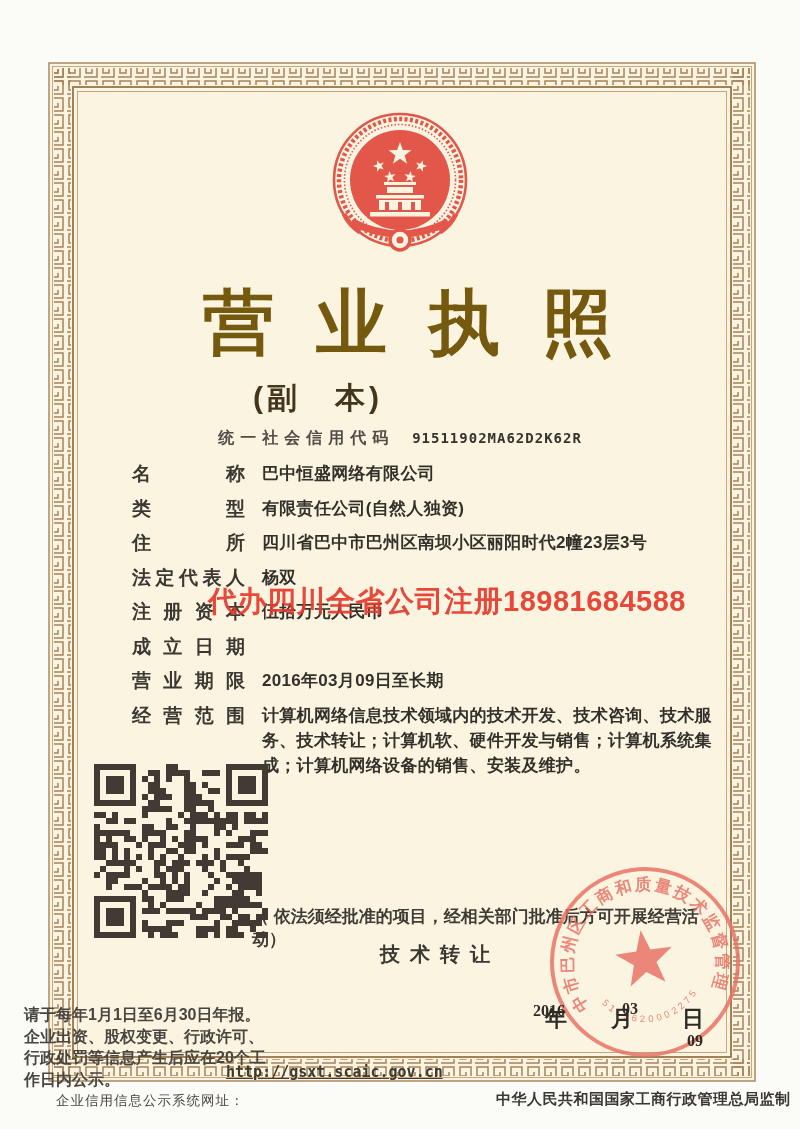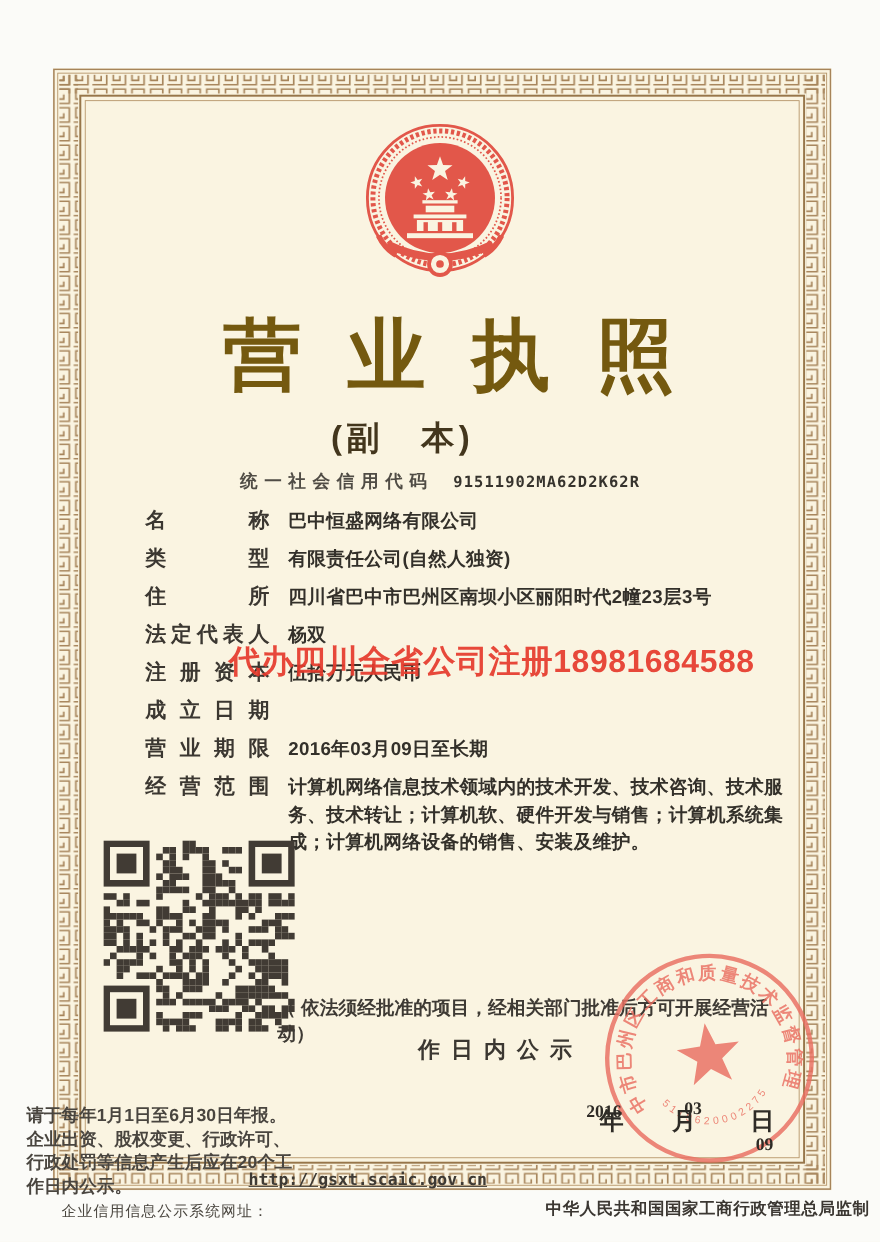--- a/index.html
+++ b/index.html
@@ -20,21 +20,21 @@
   .emblem{position:absolute;left:328px;top:108px;}
   
   .title{
     position:absolute;left:0;top:276px;width:800px;text-align:center;
     font-size:71px;font-weight:900;color:#74590f;
     letter-spacing:42px;padding-left:58px;box-sizing:border-box;
     font-family:"DejaVu Sans","Liberation Sans",sans-serif;
   }
   .subtitle{
     position:absolute;left:0;top:378px;width:636px;text-align:center;
-    font-size:30px;font-weight:700;color:#43361d;letter-spacing:4px;margin-left:48px;
+    font-size:30px;font-weight:700;color:#43361d;letter-spacing:4px;
   }
   .code-line{
     position:absolute;left:0;top:428px;width:800px;text-align:center;
     display:flex;justify-content:center;align-items:baseline;gap:18px;
   }
   .code-label{font-size:16px;font-weight:700;color:#504c45;letter-spacing:6px;}
   .code-value{font-size:14px;font-weight:600;color:#36332d;
     font-family:"DejaVu Sans Mono","Liberation Mono",monospace;letter-spacing:1px;}
   
   .fields{position:absolute;left:132px;top:461px;width:600px;}
@@ -553,21 +553,21 @@
       <rect x="2" y="2" width="3" height="3" fill="#413b34"></rect>
       <rect x="22" y="0" width="7" height="7" fill="#413b34"></rect>
       <rect x="23" y="1" width="5" height="5" fill="#faf4e1"></rect>
       <rect x="24" y="2" width="3" height="3" fill="#413b34"></rect>
       <rect x="0" y="22" width="7" height="7" fill="#413b34"></rect>
       <rect x="1" y="23" width="5" height="5" fill="#faf4e1"></rect>
       <rect x="2" y="24" width="3" height="3" fill="#413b34"></rect>
     </svg>
 
   <div class="note">（ 依法须经批准的项目，经相关部门批准后方可开展经营活动）</div>
-  <div class="registry">作日内公示</div>
+  <div class="registry">技术转让</div>
 
   <svg class="seal" width="204" height="204" viewBox="-102 -102 204 204">
     <defs>
       <path id="seal-arc-top" d="M-65.2,30.4 A72,72 0 1 1 65.2,30.4"></path>
       <path id="seal-arc-bottom" d="M-54.4,25.4 A60,60 0 0 0 54.4,25.4"></path>
     </defs>
     <g transform="rotate(-8)">
       <circle r="93" fill="none" stroke="#ea6f61" stroke-width="4"></circle>
       <polygon points="0,-30 -7.1,-9.7 -28.5,-9.3 -11.4,3.7 -17.6,24.3 0,12 17.6,24.3 11.4,3.7 28.5,-9.3 7.1,-9.7" fill="#ea6f61" transform="translate(0,-2)"></polygon>
       <text font-size="16.5" fill="#ea6f61" font-weight="bold" letter-spacing="2.5">

